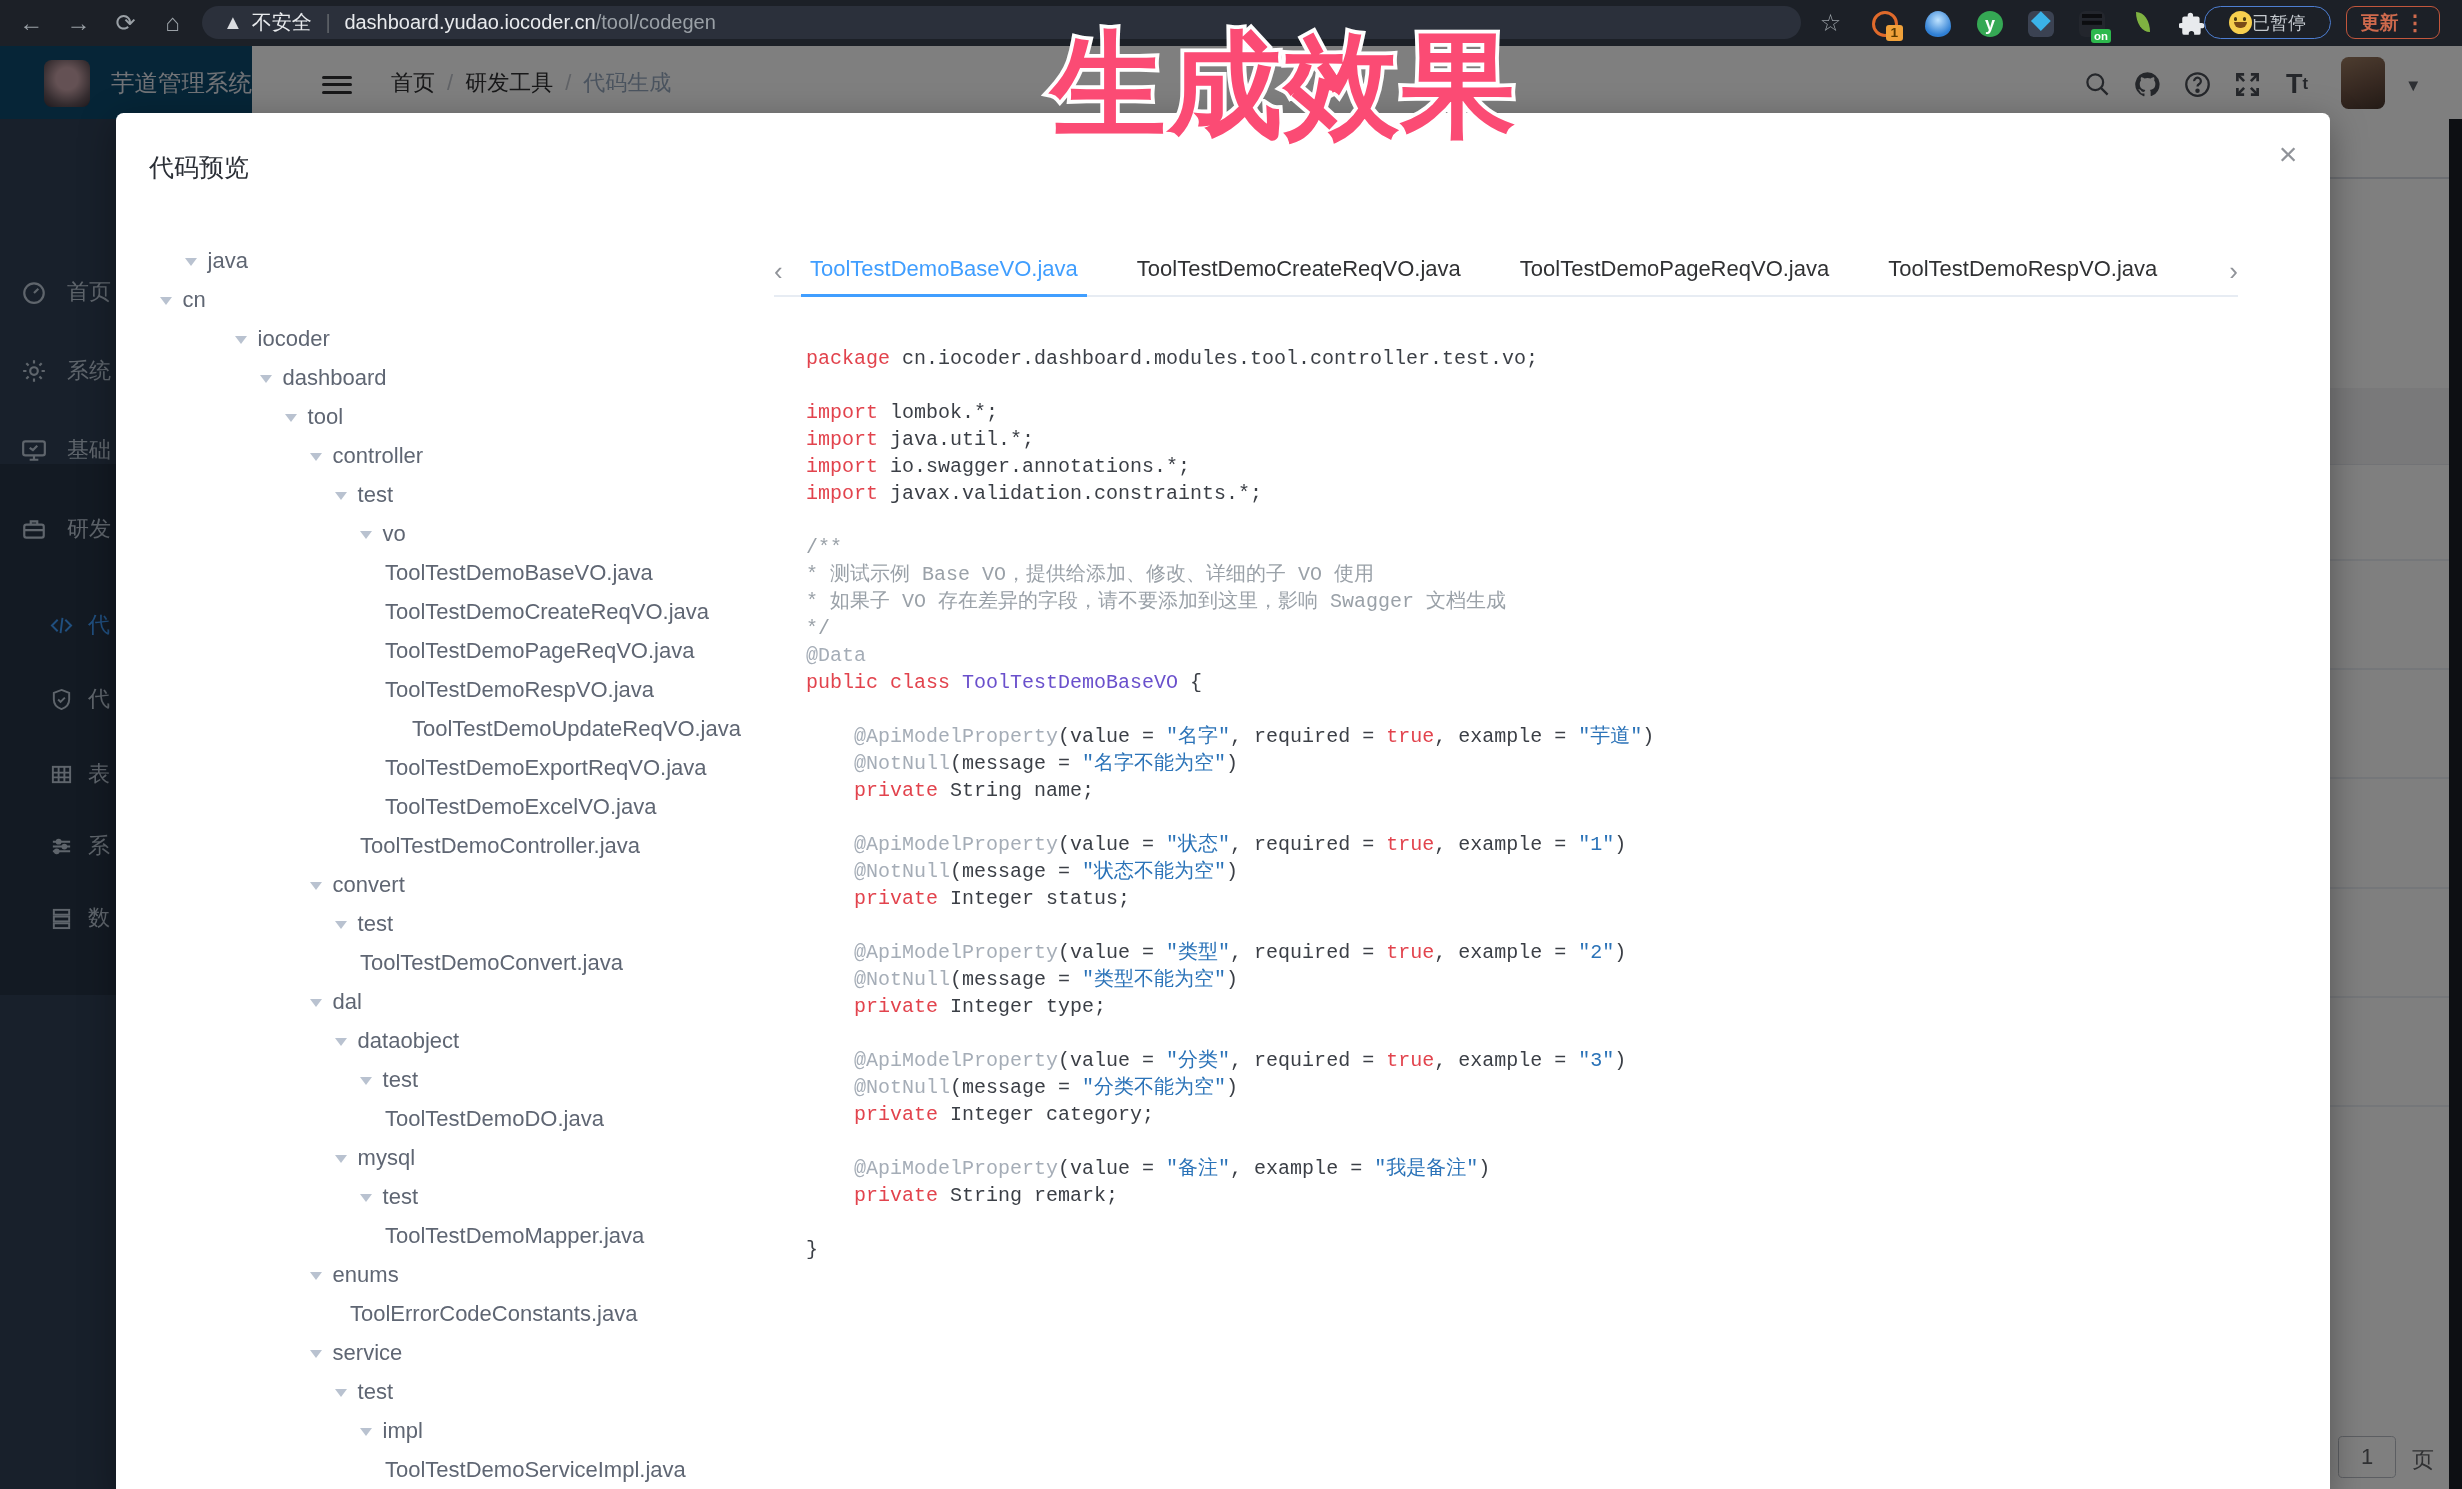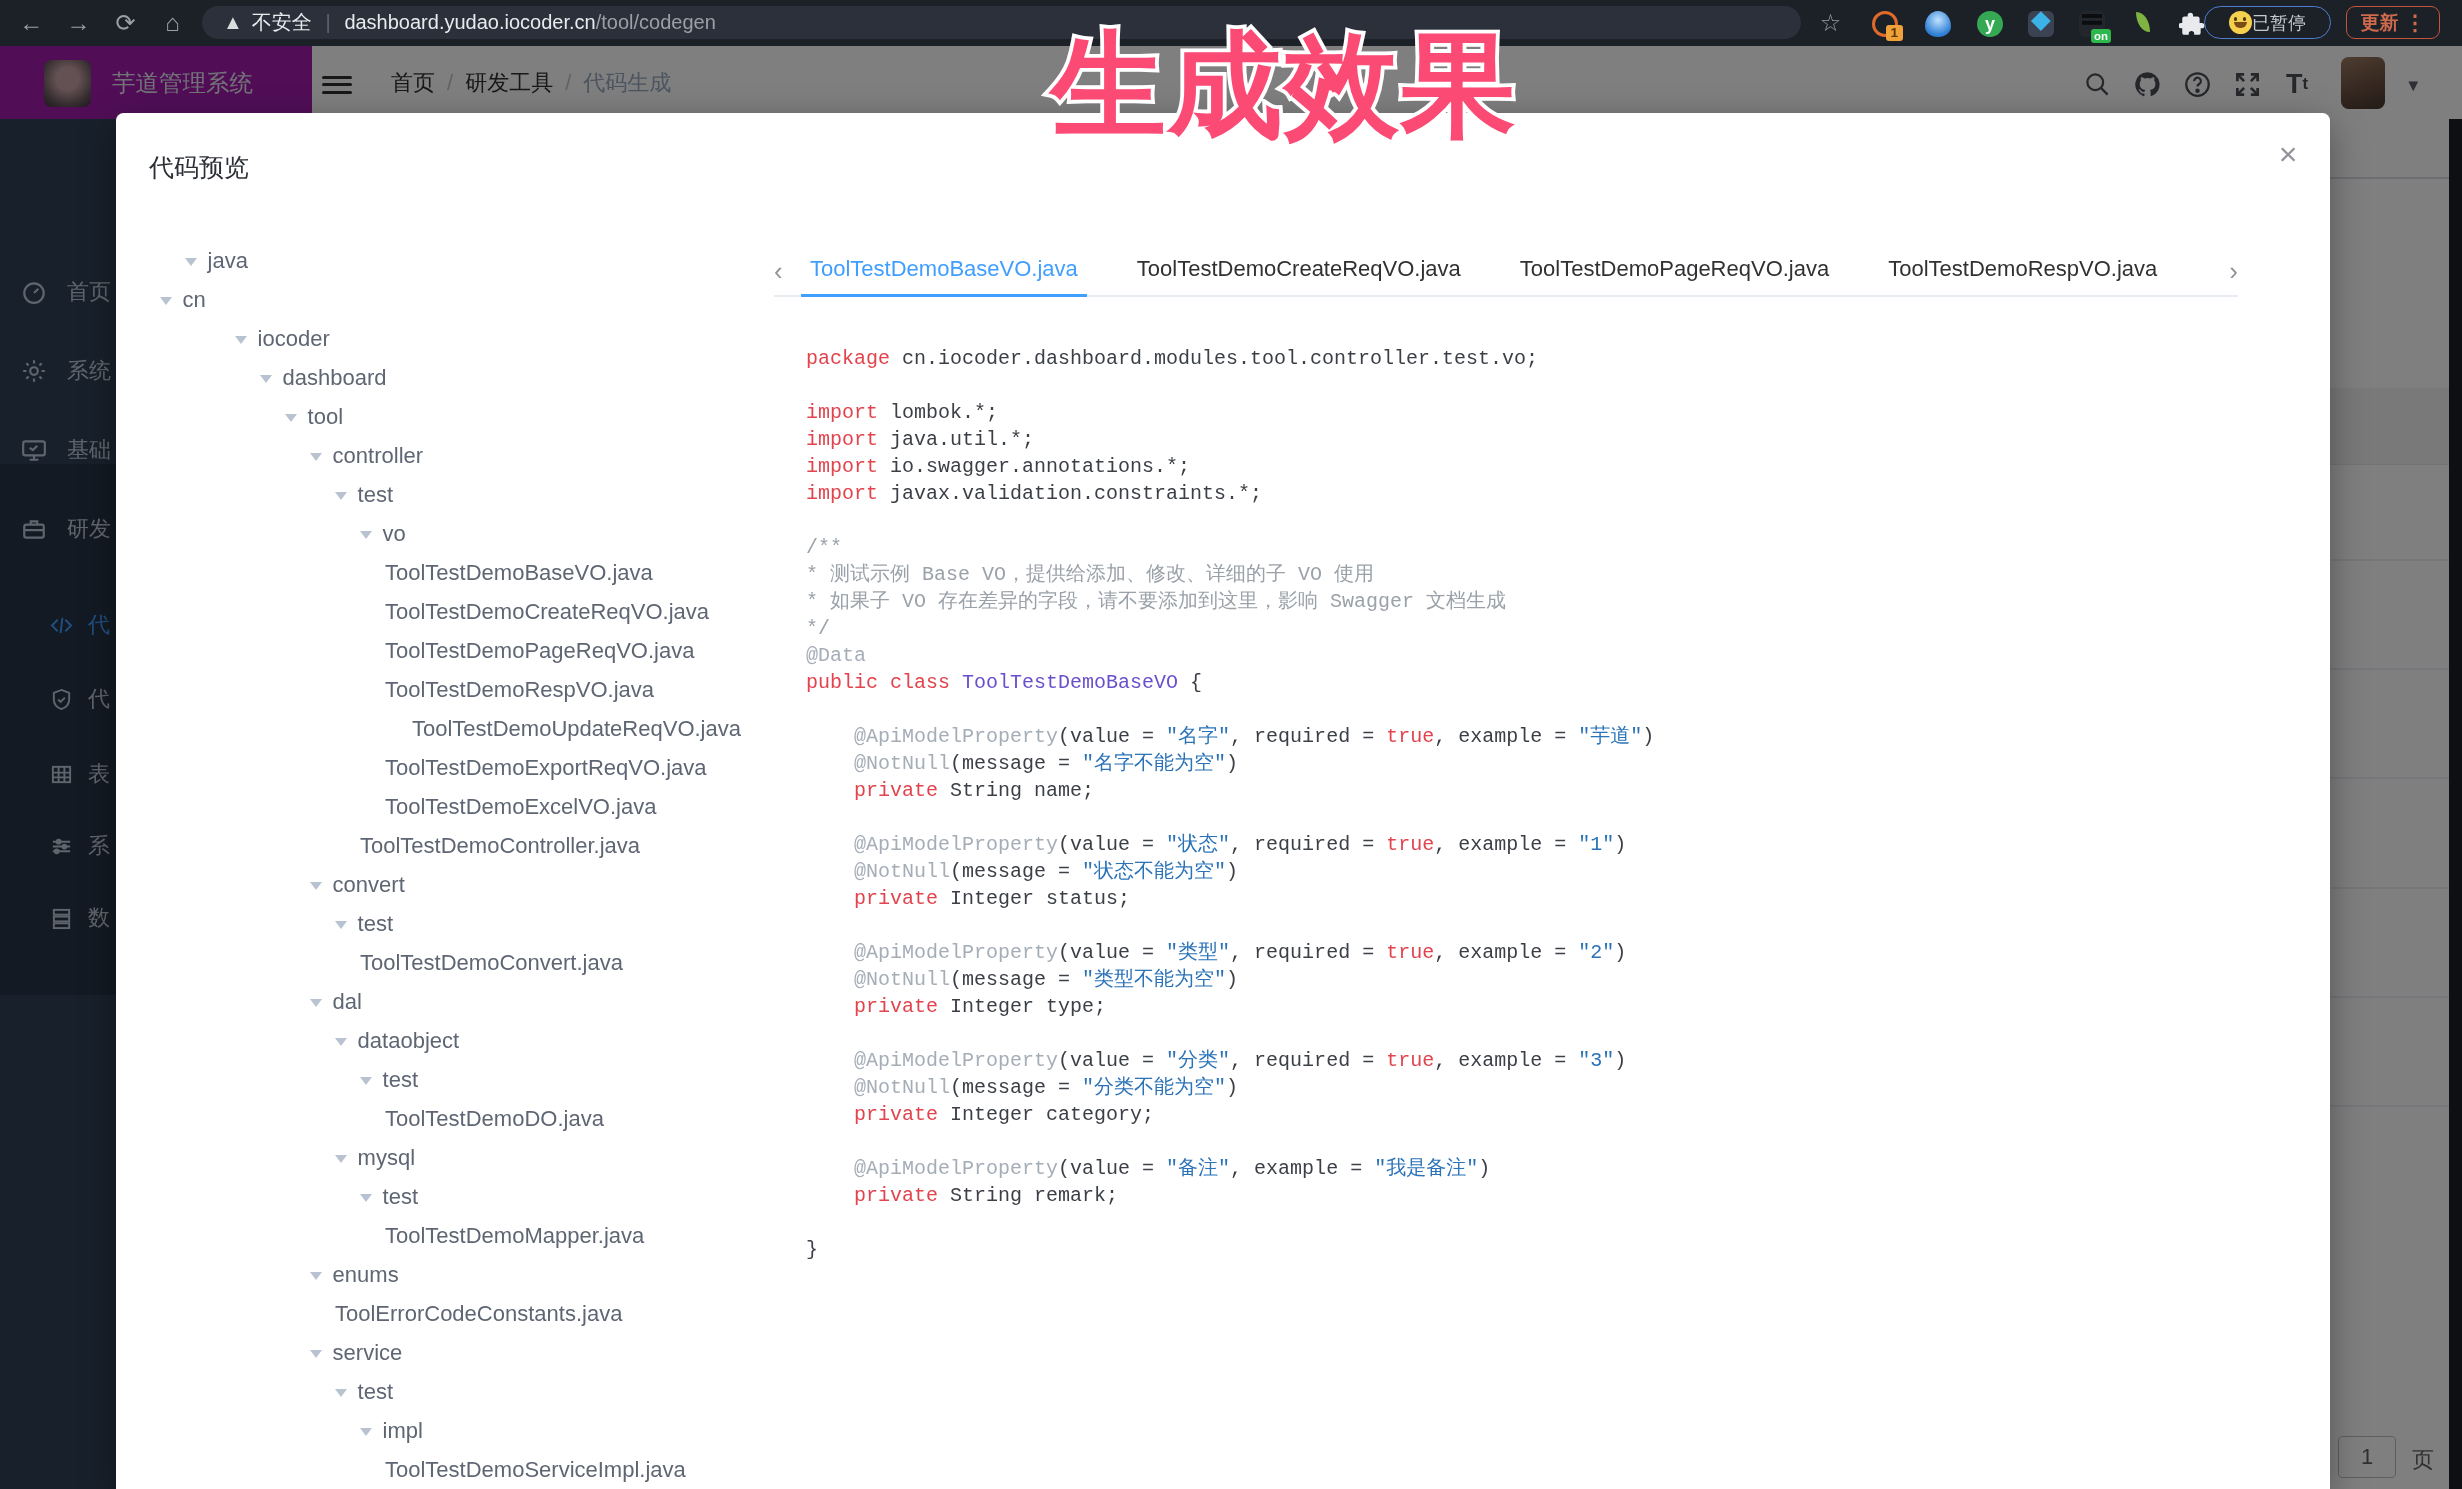--- a/index.html
+++ b/index.html
@@ -21,21 +21,21 @@
                display:flex;align-items:center;justify-content:center;color:#c4c9cf;font-size:18px;box-sizing:border-box;}
   #update-btn{left:2346px;top:6px;width:94px;height:33px;border:1.5px solid #c2563c;border-radius:9px;
               display:flex;align-items:center;justify-content:center;gap:6px;color:#cf6a4d;font-size:19px;font-weight:bold;box-sizing:border-box;}
   .smiley{width:23px;height:23px;border-radius:50%;background:#f7cf4e;position:relative;}
   .smiley:before{content:"";position:absolute;left:4.6px;top:6px;width:3.8px;height:3.8px;border-radius:50%;
                  background:#4a3b10;box-shadow:9px 0 0 #4a3b10;}
   .smiley:after{content:"";position:absolute;left:4.6px;top:10.6px;width:13px;height:6.8px;border-radius:0 0 13px 13px;background:#7a4b17;}
 
   
   #navbar{left:0;top:46px;width:2462px;height:74px;background:#ffffff;z-index:2;}
-  #logo-area{left:0;top:0;width:312px;height:74px;background:#a21caf;display:flex;align-items:center;font-family:Liberation Mono, monospace;}
+  #logo-area{left:0;top:0;width:252px;height:74px;background:#0c4a6e;display:flex;align-items:center;font-family:Liberation Mono, monospace;}
   #logo-img{margin-left:44px;width:47px;height:47px;border-radius:7.6px;
             background:radial-gradient(circle at 50% 40%, #c9a3a8 0 30%, #6b5a60 70%, #3a3038 100%);}
   #app-title{margin-left:21px;color:#e3e7ee;font-size:23.5px;font-weight:500;white-space:nowrap;}
   #hamburger{left:322px;top:25px;width:30px;height:24px;}
   #hamburger i{display:block;height:3px;background:#303133;margin:4.6px 0;border-radius:1.5px;}
   #breadcrumb{left:391px;top:0;height:74px;display:flex;align-items:center;font-size:22px;gap:12px;}
   #breadcrumb .crumb{color:#303133;}
   #breadcrumb .bc-sep{color:#c0c4cc;}
   #breadcrumb .crumb.current{color:#97a8be;text-align:center;}
   .hdr-ico{top:20px;width:36px;height:36px;color:#4b4f56;display:flex;align-items:center;justify-content:center;}
@@ -327,21 +327,21 @@
       <div class="tree-row" style="padding-left: 219px;"><span class="caret"></span><span>test</span></div>
       <div class="tree-row" style="padding-left: 244px;"><span>ToolTestDemoConvert.java</span></div>
       <div class="tree-row" style="padding-left: 194px;"><span class="caret"></span><span>dal</span></div>
       <div class="tree-row" style="padding-left: 219px;"><span class="caret"></span><span>dataobject</span></div>
       <div class="tree-row" style="padding-left: 244px;"><span class="caret"></span><span>test</span></div>
       <div class="tree-row" style="padding-left: 269px;"><span>ToolTestDemoDO.java</span></div>
       <div class="tree-row" style="padding-left: 219px;"><span class="caret"></span><span>mysql</span></div>
       <div class="tree-row" style="padding-left: 244px;"><span class="caret"></span><span>test</span></div>
       <div class="tree-row" style="padding-left: 269px;"><span>ToolTestDemoMapper.java</span></div>
       <div class="tree-row" style="padding-left: 194px;"><span class="caret"></span><span>enums</span></div>
-      <div class="tree-row" style="padding-left: 219px;"><span>ToolErrorCodeConstants.java</span></div>
+      <div class="tree-row" style="padding-left: 219px; margin-left: 15px;"><span>ToolErrorCodeConstants.java</span></div>
       <div class="tree-row" style="padding-left: 194px;"><span class="caret"></span><span>service</span></div>
       <div class="tree-row" style="padding-left: 219px;"><span class="caret"></span><span>test</span></div>
       <div class="tree-row" style="padding-left: 244px;"><span class="caret"></span><span>impl</span></div>
       <div class="tree-row" style="padding-left: 269px;"><span>ToolTestDemoServiceImpl.java</span></div>
     </div>
 
   <div id="tabsbar">
     <div class="baseline"></div>
     <div class="tab-arrow" style="left:0">‹</div>
     <div id="tabs">

